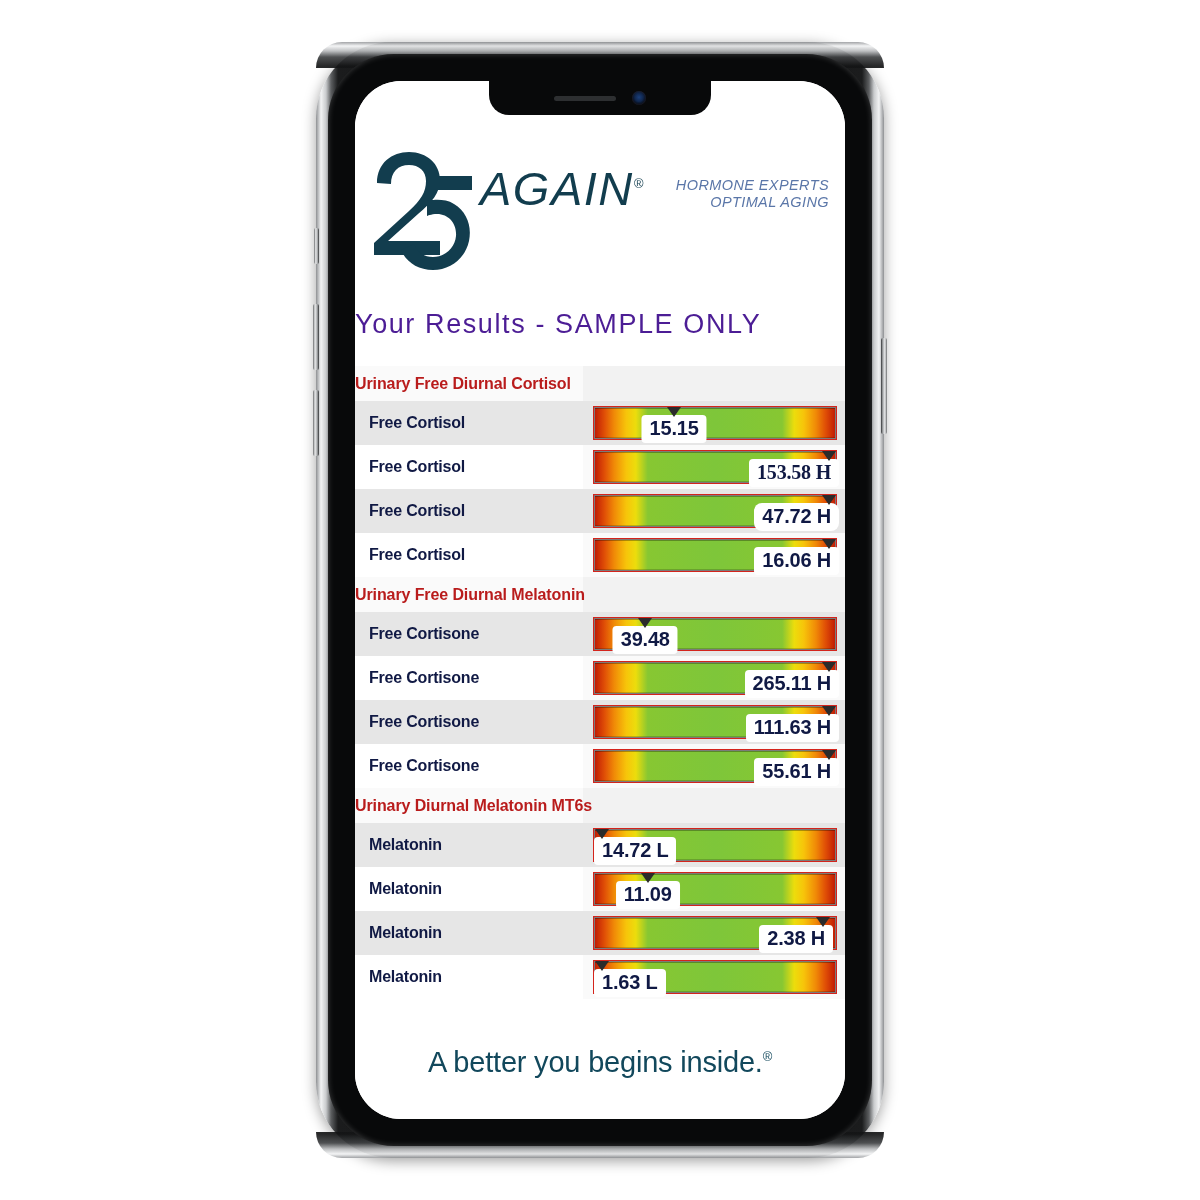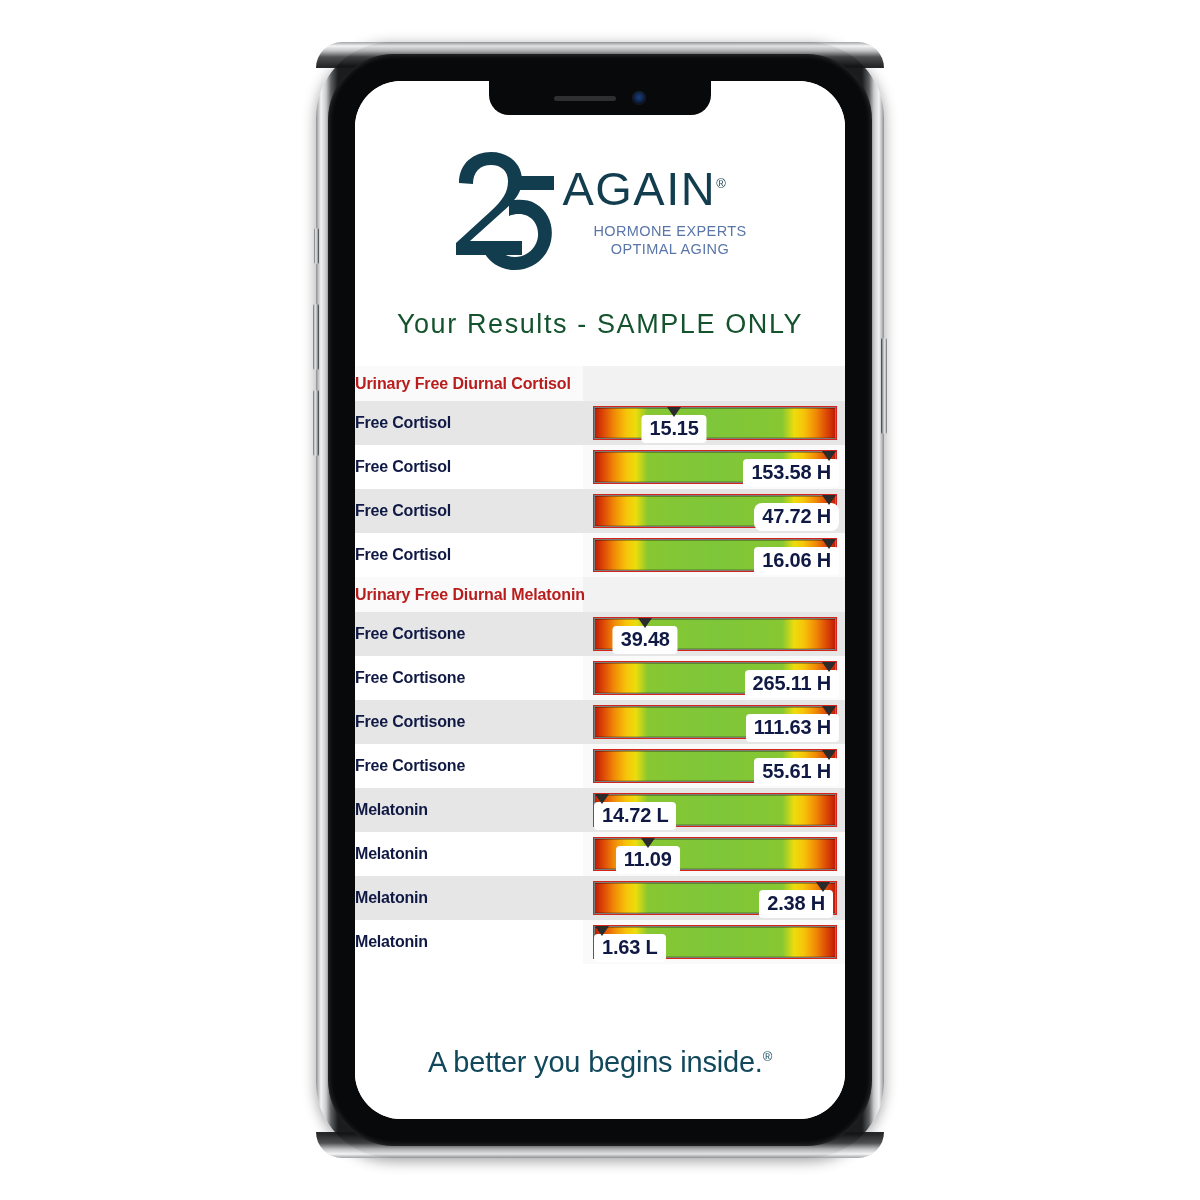--- a/index.html
+++ b/index.html
@@ -126,22 +126,22 @@
     display: flex;
     justify-content: center;
     align-items: flex-start;
   }
   .logo-inner { display: flex; align-items: flex-start; }
   .logo-mark { width: 104px; height: 124px; display: block; }
   .logo-right {
     margin-left: 5px;
     padding-top: 16px;
     display: flex;
-    flex-direction: column;
     align-items: flex-start;
+    font-style: italic;
   }
   .logo-again {
     font-family: "Liberation Sans", sans-serif;
     font-size: 47px;
     letter-spacing: 1.5px;
     color: #123d4e;
     font-weight: 400;
     line-height: 1;
     position: relative;
   }
@@ -149,32 +149,31 @@
     font-size: 13px;
     vertical-align: super;
     color: #123d4e;
   }
   .logo-tag {
     margin-top: 11px;
     font-size: 14.5px;
     line-height: 1.22;
     letter-spacing: .4px;
     color: #5a76a8;
-    text-align: center;
+    text-align: right;
     align-self: flex-end;
     font-weight: 400;
     margin-left: 31px;
   }
 
   
   .headline {
     margin-top: 36px;
-    text-align: center;
     font-size: 27px;
-    color: #14532d;
+    color: #4c1d95;
     letter-spacing: 1.6px;
     font-weight: 400;
   }
 
   
   .results {
     margin-top: 26px;
     width: 100%;
     border-collapse: collapse;
     table-layout: fixed;
@@ -199,21 +198,21 @@
   }
   .sec-fill { background: #f2f2f2; }
 
   .data-row td {
     height: 44px;
     padding: 0;
     vertical-align: middle;
   }
   .data-row.alt .cell-label { background: #e6e6e6; }
   .data-row.alt .cell-bar   { background: #e6e6e6; }
-  .data-row .cell-label { background: #ffffff; }
+  .data-row .cell-label { background: #ffffff; padding-left: 14px; }
   .data-row .cell-bar   { background: #fafafa; }
 
   .row-label {
     font-weight: bold;
     font-size: 16px;
     color: #101944;
     letter-spacing: -0.2px;
     white-space: nowrap;
   }
 
@@ -354,21 +353,21 @@
                       <div class="marker" style="left: 33%;"></div>
                     </div>
                   </div>
                 </td>
               </tr>
               <tr class="data-row">
                 <td class="cell-label"><span class="row-label">Free Cortisol</span></td>
                 <td class="cell-bar">
                   <div class="gauge-frame">
                     <div class="gauge">
-                      <div class="value-box" style="right: 2.5%; margin-right: -10px;">153.58 H</div>
+                      <div class="value-box" style="right: 2.5%; margin-right: -10px; font-family: Liberation Serif, serif;">153.58 H</div>
                       <div class="marker" style="left: 97.5%;"></div>
                     </div>
                   </div>
                 </td>
               </tr>
               <tr class="data-row alt">
                 <td class="cell-label"><span class="row-label">Free Cortisol</span></td>
                 <td class="cell-bar">
                   <div class="gauge-frame">
                     <div class="gauge">
@@ -429,20 +428,24 @@
               <tr class="data-row">
                 <td class="cell-label"><span class="row-label">Free Cortisone</span></td>
                 <td class="cell-bar">
                   <div class="gauge-frame">
                     <div class="gauge">
                       <div class="value-box" style="right: 2.5%; margin-right: -10px;">55.61 H</div>
                       <div class="marker" style="left: 97.5%;"></div>
                     </div>
                   </div>
                 </td>
+              </tr>
+              <tr class="sec-row">
+                <td class="sec-label">Urinary Diurnal Melatonin MT6s</td>
+                <td class="sec-fill"></td>
               </tr>
               <tr class="data-row alt">
                 <td class="cell-label"><span class="row-label">Melatonin</span></td>
                 <td class="cell-bar">
                   <div class="gauge-frame">
                     <div class="gauge">
                       <div class="value-box" style="left: 3%; margin-left: -8px;">14.72 L</div>
                       <div class="marker" style="left: 3%;"></div>
                     </div>
                   </div>

